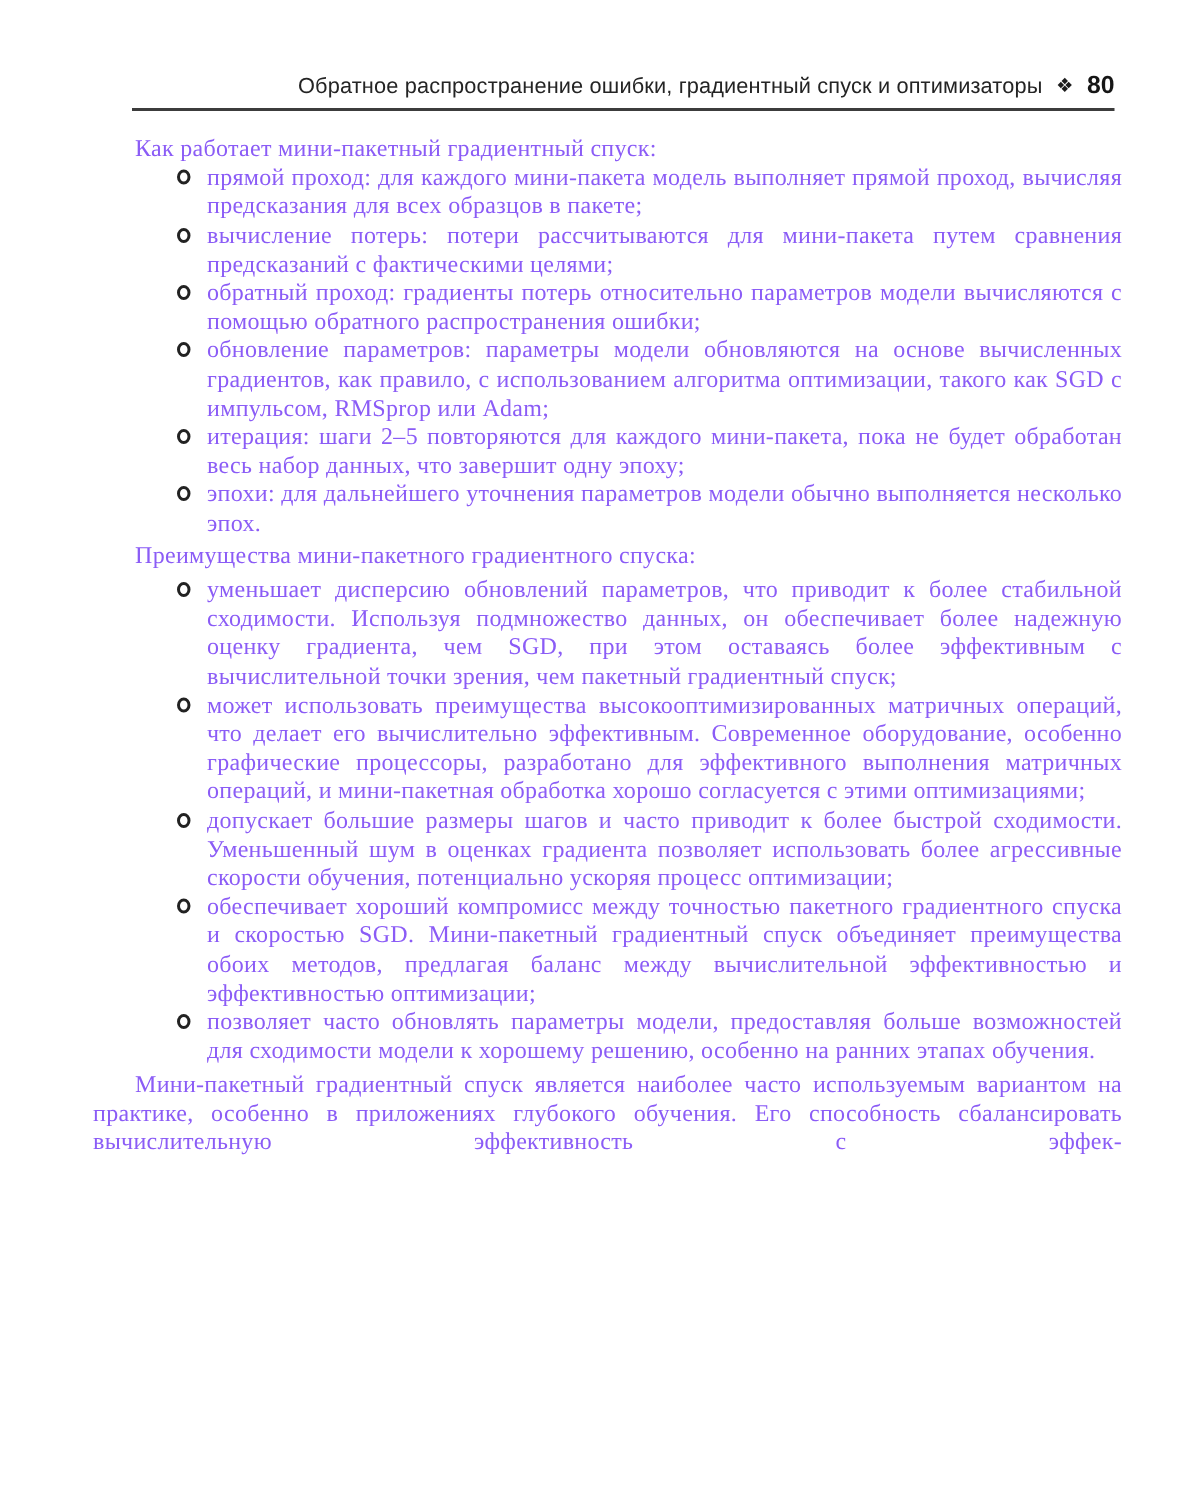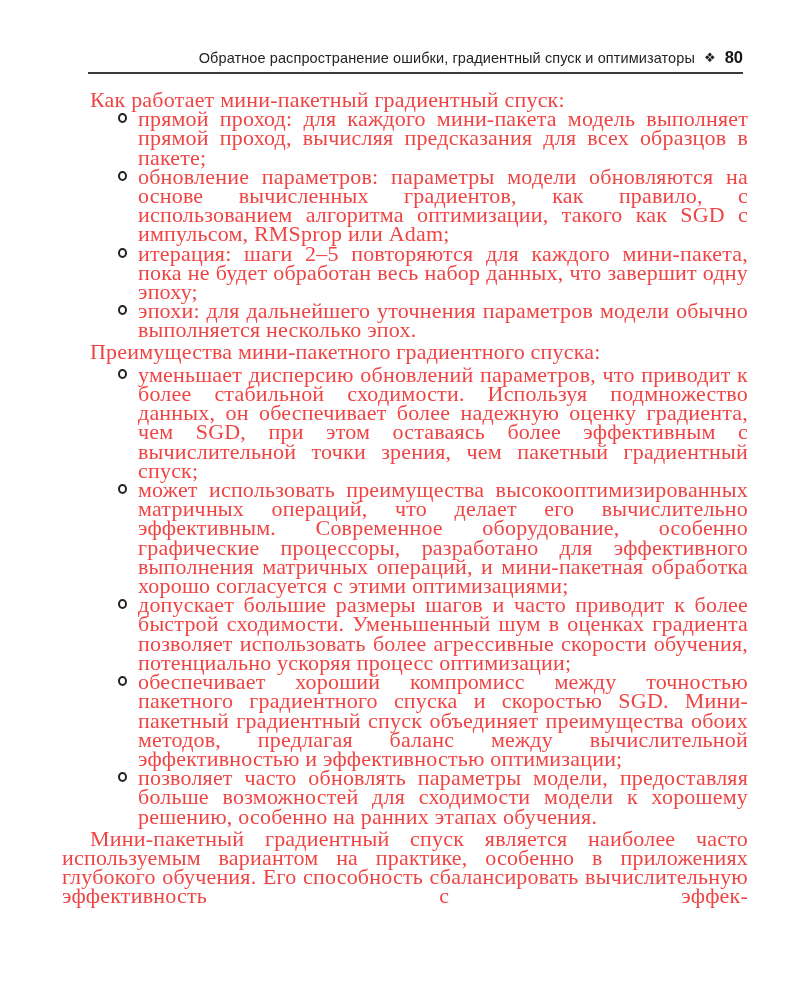--- a/index.html
+++ b/index.html
@@ -49,25 +49,25 @@
     color: #161616;
   }
 
   
   .body-text {
     position: absolute;
     top: 90px;
     left: 62px;
     width: 686px;
     font-family: "Liberation Serif", "DejaVu Serif", serif;
-    font-size: 22px;
+    font-size: 16px;
     line-height: 19.2px;
     letter-spacing: 0.2px;
     text-align: justify;
-    color: #ef4444;
+    color: #8b5cf6;
     hyphens: auto;
     -webkit-hyphens: auto;
   }
   .body-text p {
     margin: 0;
   }
   .lead {
     text-indent: 28px;
   }
   .adv {
@@ -111,20 +111,22 @@
     <span class="rh-title">Обратное распространение ошибки, градиентный спуск и оптимизаторы</span>
     <span class="rh-sep">❖</span>
     <span class="rh-num">80</span>
   </div>
 
   <div class="body-text">
     <p class="lead">Как работает мини-пакетный градиентный спуск:</p>
 
     <ul class="blist">
         <li><span class="bullet"></span><span>прямой проход: для каждого мини-пакета модель выполняет прямой проход, вычисляя предсказания для всех образцов в пакете;</span></li>
+        <li><span class="bullet"></span><span>вычисление потерь: потери рассчитываются для мини-пакета путем сравнения предсказаний с фактическими целями;</span></li>
+        <li><span class="bullet"></span><span>обратный проход: градиенты потерь относительно параметров модели вычисляются с помощью обратного распространения ошибки;</span></li>
         <li><span class="bullet"></span><span>обновление параметров: параметры модели обновляются на основе вычисленных градиентов, как правило, с использованием алгоритма оптимизации, такого как SGD с импульсом, RMSprop или Adam;</span></li>
         <li><span class="bullet"></span><span>итерация: шаги 2–5 повторяются для каждого мини-пакета, пока не будет обработан весь набор данных, что завершит одну эпоху;</span></li>
         <li><span class="bullet"></span><span>эпохи: для дальнейшего уточнения параметров модели обычно выполняется несколько эпох.</span></li>
       </ul>
 
     <p class="lead adv">Преимущества мини-пакетного градиентного спуска:</p>
 
     <ul class="blist l2">
         <li><span class="bullet"></span><span>уменьшает дисперсию обновлений параметров, что приводит к более стабильной сходимости. Используя подмножество данных, он обеспечивает более надежную оценку градиента, чем SGD, при этом оставаясь более эффективным с вычислительной точки зрения, чем пакетный градиентный спуск;</span></li>
         <li><span class="bullet"></span><span>может использовать преимущества высокооптимизированных матричных операций, что делает его вычислительно эффективным. Современное оборудование, особенно графические процессоры, разработано для эффективного выполнения матричных операций, и мини-пакетная обработка хорошо согласуется с этими оптимизациями;</span></li>

